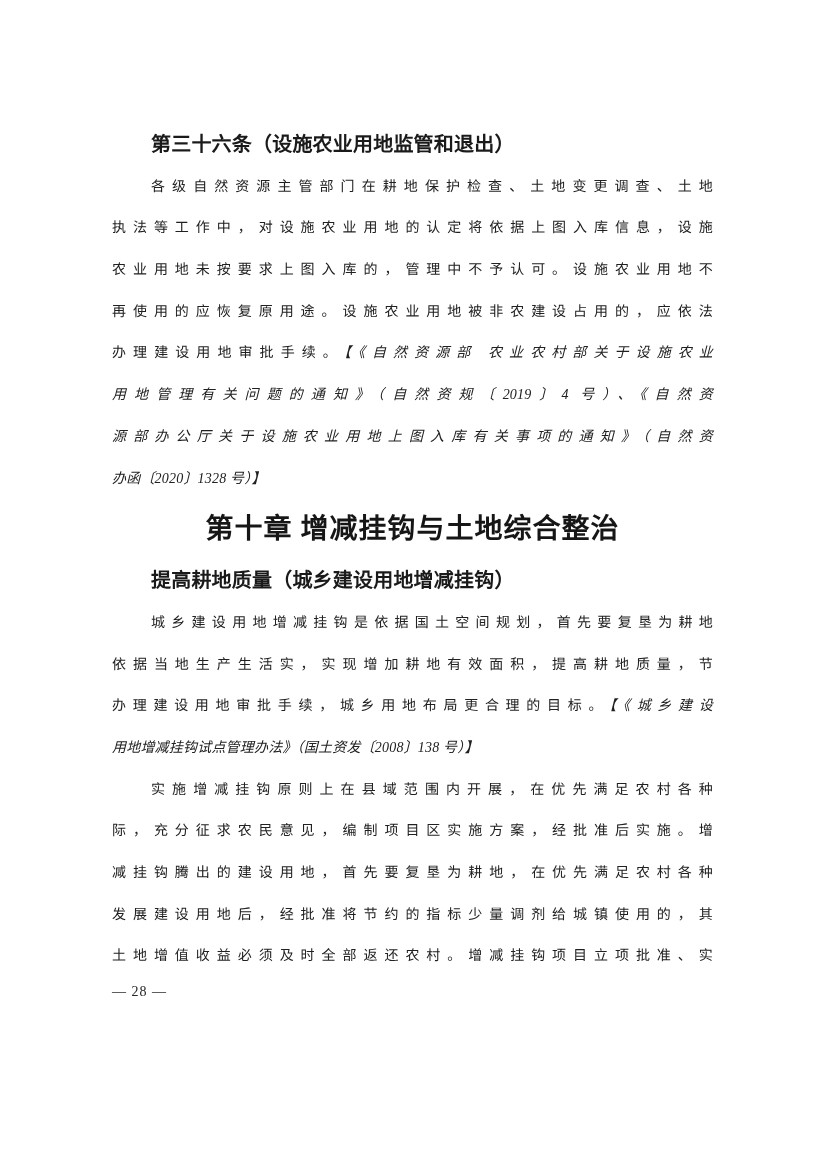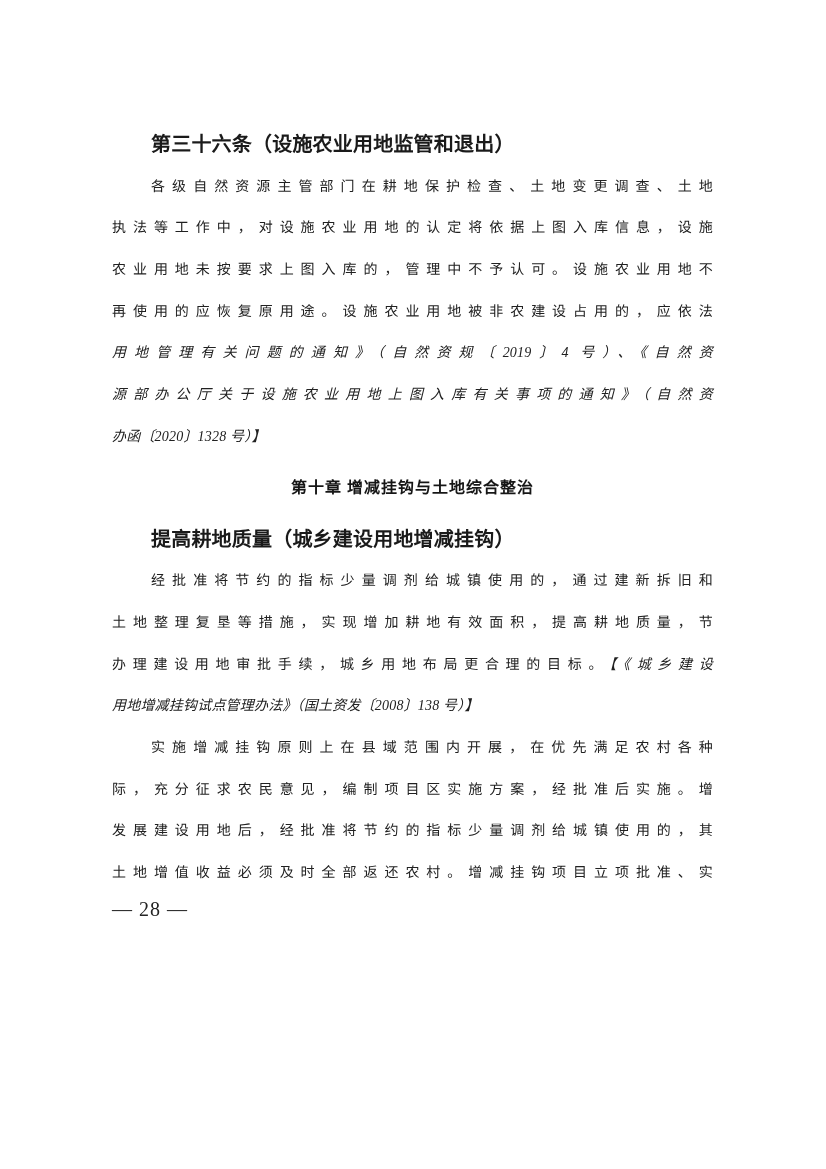--- a/index.html
+++ b/index.html
@@ -47,67 +47,71 @@
     color: #1a1a1a;
     text-align: left;
     text-align-last: left;
   }
   
   .h-chapter {
     height: 50px;
     line-height: 50px;
     margin-top: 5px;
     font-weight: 700;
-    font-size: 16px;
+    font-size: 28px;
     letter-spacing: 1px;
     color: #161616;
     text-align: left;
     text-align-last: center;
   }
   .h37 { margin-top: 6px; }
   
   .kai { font-style: italic; }
   .footer-line {
     margin-top: 4px;
-    font-size: 20px;
+    font-size: 14px;
     line-height: 22px;
     letter-spacing: 1px;
     text-align: right;
     text-align-last: left;
     color: #242424;
   }
 </style>
 </head>
 <body>
 
 <div class="page">
   <div class="content">
 
     <div class="line h-article indent">第三十六条（设施农业用地监管和退出）</div>
 
     <div class="line indent">各级自然资源主管部门在耕地保护检查、土地变更调查、土地</div>
     <div class="line">执法等工作中，对设施农业用地的认定将依据上图入库信息，设施</div>
     <div class="line">农业用地未按要求上图入库的，管理中不予认可。设施农业用地不</div>
     <div class="line">再使用的应恢复原用途。设施农业用地被非农建设占用的，应依法</div>
+    <div class="line">
+      <span>办理建设用地审批手续。</span><span class="kai">【《自然资源部 农业农村部关于设施农业</span>
+    </div>
     <div class="line kai">用地管理有关问题的通知》（自然资规〔2019〕4 号）、《自然资</div>
     <div class="line kai">源部办公厅关于设施农业用地上图入库有关事项的通知》（自然资</div>
     <div class="line kai endline">办函〔2020〕1328 号）】</div>
 
     <div class="line h-chapter">第十章 增减挂钩与土地综合整治</div>
 
     <div class="line h-article indent h37">提高耕地质量（城乡建设用地增减挂钩）</div>
 
-    <div class="line indent">经批准将节约的指标少量调剂给城镇使用的，通过建新拆旧和</div>
-    <div class="line">土地整理复垦等措施，实现增加耕地有效面积，提高耕地质量，节</div>
+    <div class="line indent">城乡建设用地增减挂钩是依据国土空间规划，首先要复垦为耕地</div>
+    <div class="line">依据当地生产生活实，实现增加耕地有效面积，提高耕地质量，节</div>
     <div class="line">
       <span>办理建设用地审批手续，城乡用地布局更合理的目标。</span><span class="kai">【《城乡建设</span>
     </div>
     <div class="line kai endline">用地增减挂钩试点管理办法》（国土资发〔2008〕138 号）】</div>
 
     <div class="line indent">实施增减挂钩原则上在县域范围内开展，在优先满足农村各种</div>
     <div class="line">际，充分征求农民意见，编制项目区实施方案，经批准后实施。增</div>
+    <div class="line">减挂钩腾出的建设用地，首先要复垦为耕地，在优先满足农村各种</div>
     <div class="line">发展建设用地后，经批准将节约的指标少量调剂给城镇使用的，其</div>
     <div class="line">土地增值收益必须及时全部返还农村。增减挂钩项目立项批准、实</div>
 
     <div class="footer-line">— 28 —</div>
 
   </div>
 </div>
 
 </body></html>

